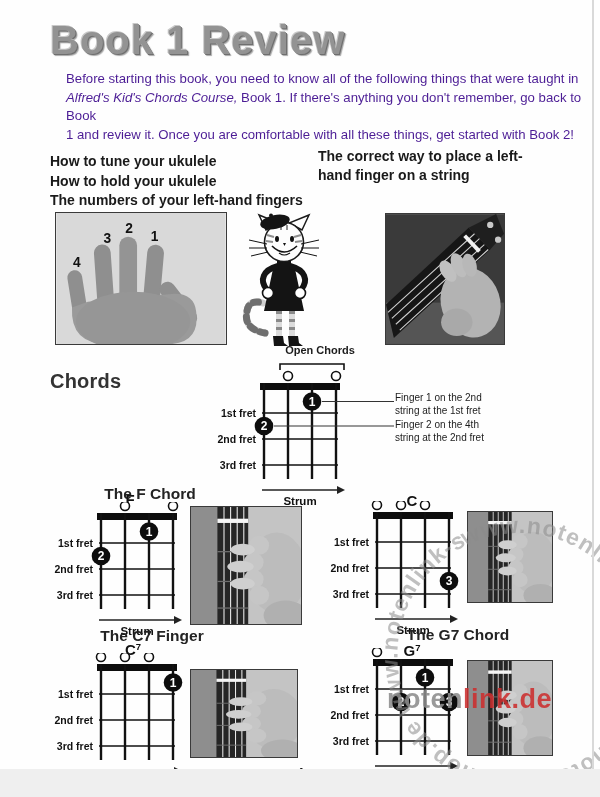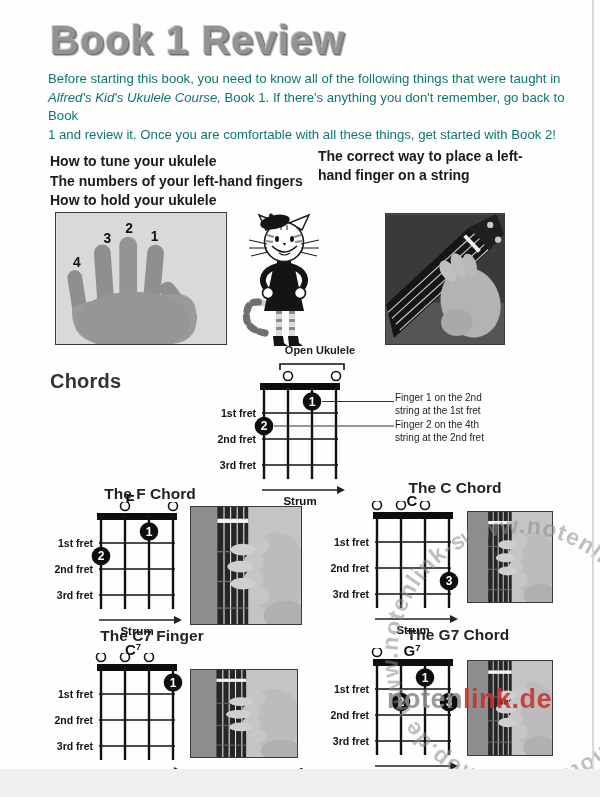--- a/index.html
+++ b/index.html
@@ -6,21 +6,21 @@
   .page{
     position:relative;width:600px;height:769px;background:#fefefe;
     font-family:"Liberation Sans",sans-serif;color:#1c1c1c;overflow:hidden;margin:0 auto;
   }
   .abs{position:absolute;}
   .page-title{
     left:50px;top:18px;font-size:40px;font-weight:800;letter-spacing:1px;
     color:#939393;
     text-shadow:-1px -1px 0 #c9c9c9, 1px 1px 0 #6f6f6f, 2px 2px 1px #a8a8a8;
   }
-  .intro{left:48px;top:70px;width:535px;font-size:13.2px;line-height:18.5px;white-space:pre-line;color:#0f766e;}
+  .intro{left:66px;top:70px;width:535px;font-size:13.2px;line-height:18.5px;white-space:pre-line;color:#4c1d95;}
   .intro i{font-style:italic;}
   .h2{font-size:19px;font-weight:800;color:#333;letter-spacing:.2px;}
   .bold-list{font-size:14px;font-weight:700;line-height:18.5px;color:#1a1a1a;}
   .bold-list .li{margin:0 0 1px 0;white-space:pre-line;}
   .photo-frame{border:1.5px solid #3a3a3a;box-sizing:border-box;}
   .open-strings-label{left:255px;top:344px;width:130px;text-align:center;font-size:11px;font-weight:800;}
   .annotation{left:395px;width:160px;font-size:10px;line-height:12.5px;font-weight:400;white-space:pre-line;}
   .chord-title{font-size:15.5px;font-weight:700;text-align:center;color:#232323;}
   .chord-letter{width:60px;text-align:center;font-size:15px;font-weight:800;color:#111;}
   .chord-letter .sup{font-size:9.5px;vertical-align:5px;font-weight:800;}
@@ -32,27 +32,27 @@
   .scan-edge{left:592px;top:0;width:2px;height:797px;background:#d9d9d9;}
 </style>
 </head>
 <body>
 
 <div class="page">
 
   <div class="abs page-title">Book 1 Review</div>
 
   <div class="abs intro"><span>Before starting this book, you need to know all of the following things that were taught in
-</span><i>Alfred's Kid's Ukulele Course,</i><span> Book 1. If there's anything you don't remember, go back to Book
+</span><i>Alfred's Kid's Chords Course,</i><span> Book 1. If there's anything you don't remember, go back to Book
 1 and review it. Once you are comfortable with all these things, get started with Book 2!</span></div>
 
   <div class="abs bold-list" style="left:50px;top:152px;">
     <div class="li">How to tune your ukulele</div>
+    <div class="li">How to hold your ukulele</div>
     <div class="li">The numbers of your left-hand fingers</div>
-    <div class="li">How to hold your ukulele</div>
   </div>
   <div class="abs bold-list" style="left:318px;top:147px;">
     <div class="li">The correct way to place a left-
 hand finger on a string</div>
   </div>
 
   <svg class="abs photo-frame" style="left:55px;top:212px;" width="172" height="133" viewBox="0 0 172 133">
     <rect x="0" y="0" width="172" height="133" fill="#d9d9d9"></rect>
     <rect x="14" y="58" width="15" height="50" rx="7.5" fill="#8f8f8f" transform="rotate(-9 21 83)"></rect>
     <rect x="40" y="32" width="17" height="68" rx="8.5" fill="#8f8f8f" transform="rotate(-4 48 66)"></rect>
@@ -111,21 +111,21 @@
     <circle cx="114" cy="26" r="3.2" fill="#c9c9c9"></circle>
     <ellipse cx="86" cy="90" rx="30" ry="36" fill="#b3b3b3" transform="rotate(-18 86 90)"></ellipse>
     <ellipse cx="63" cy="58" rx="7" ry="12" fill="#c0c0c0" transform="rotate(-32 63 58)"></ellipse>
     <ellipse cx="74" cy="52" rx="7" ry="13" fill="#bdbdbd" transform="rotate(-24 74 52)"></ellipse>
     <ellipse cx="85" cy="52" rx="7" ry="12" fill="#b8b8b8" transform="rotate(-14 85 52)"></ellipse>
     <ellipse cx="72" cy="110" rx="16" ry="14" fill="#a9a9a9"></ellipse>
   </svg>
 
   <div class="abs h2" style="left:50px;top:370px;font-size:20px;">Chords</div>
 
-  <div class="abs open-strings-label">Open Ukulele</div>
+  <div class="abs open-strings-label">Open Chords</div>
   <div class="abs" style="left:216px;top:361px;"><svg viewBox="0 0 205 154" width="205" height="154">
         <path d="M 64 9 L 64 3 L 128 3 L 128 9" fill="none" stroke="#111" stroke-width="1.6"></path>
         <rect x="44" y="22" width="80" height="7" fill="#0d0d0d"></rect>
         <line x1="48" y1="22" x2="48" y2="118" stroke="#111" stroke-width="2.4"></line>
         <line x1="72" y1="22" x2="72" y2="118" stroke="#111" stroke-width="2.4"></line>
         <line x1="96" y1="22" x2="96" y2="118" stroke="#111" stroke-width="2.4"></line>
         <line x1="120" y1="22" x2="120" y2="118" stroke="#111" stroke-width="2.4"></line>
         <line x1="46" y1="52" x2="122" y2="52" stroke="#111" stroke-width="1.6"></line>
         <text x="40" y="56" text-anchor="end" font-size="10.5" font-weight="700" fill="#111">1st fret</text>
         <line x1="46" y1="78" x2="122" y2="78" stroke="#111" stroke-width="1.6"></line>
@@ -191,21 +191,20 @@
     <circle cx="57" cy="52" r="9" fill="#c6c6c6"></circle>
     <circle cx="57" cy="68" r="9" fill="#c6c6c6"></circle>
     <circle cx="62" cy="83" r="9" fill="#c6c6c6"></circle>
     <ellipse cx="47" cy="40" rx="11" ry="5.5" fill="#cfcfcf"></ellipse>
     <ellipse cx="45" cy="56" rx="12" ry="5.5" fill="#cfcfcf"></ellipse>
     <ellipse cx="47" cy="72" rx="11" ry="5.5" fill="#cfcfcf"></ellipse>
     <ellipse cx="86" cy="102" rx="20" ry="14" fill="#b0b0b0"></ellipse>
   </svg>
 </div>
 
-  <div class="abs chord-title" style="left:360px;top:479px;width:190px;">The C Chord</div>
   <div class="abs chord-letter" style="left:382px;top:492px;"><span>C</span><span class="sup"></span></div>
   <div class="abs" style="left:329px;top:501px;"><svg viewBox="0 0 152 134" width="152" height="134">
         <rect x="44" y="11" width="80" height="7" fill="#0d0d0d"></rect>
         <line x1="48" y1="11" x2="48" y2="107" stroke="#111" stroke-width="2.4"></line>
         <line x1="72" y1="11" x2="72" y2="107" stroke="#111" stroke-width="2.4"></line>
         <line x1="96" y1="11" x2="96" y2="107" stroke="#111" stroke-width="2.4"></line>
         <line x1="120" y1="11" x2="120" y2="107" stroke="#111" stroke-width="2.4"></line>
         <line x1="46" y1="41" x2="122" y2="41" stroke="#111" stroke-width="1.6"></line>
         <text x="40" y="45" text-anchor="end" font-size="10.5" font-weight="700" fill="#111">1st fret</text>
         <line x1="46" y1="67" x2="122" y2="67" stroke="#111" stroke-width="1.6"></line>

